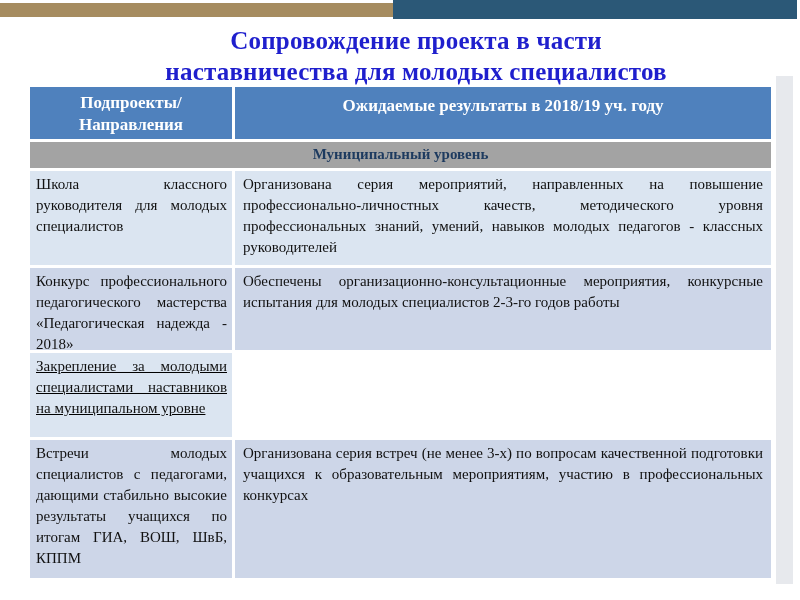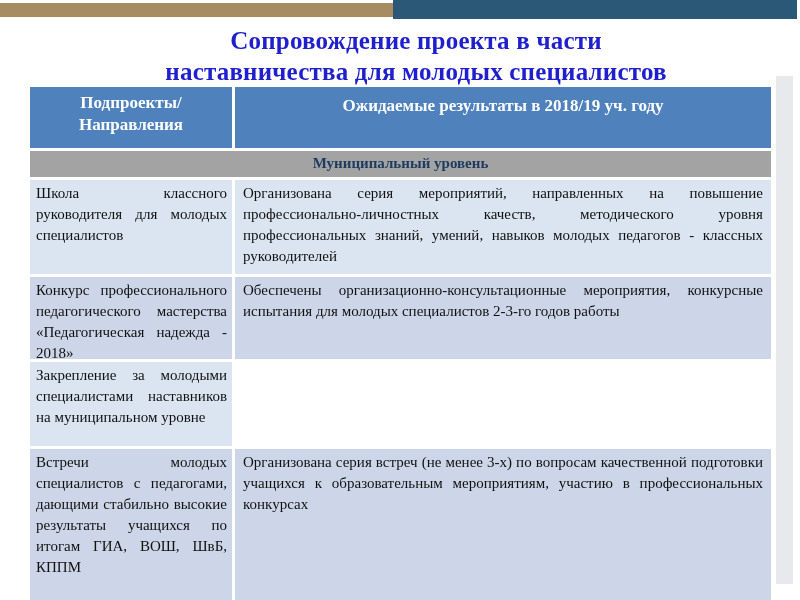--- a/index.html
+++ b/index.html
@@ -48,21 +48,21 @@
     position: absolute; left: 30px; top: 87px;
     width: 741px;
   }
   .trow { display: flex; }
   .gap { margin-top: 3px; }
 
   .cell-left  { width: 202px; box-sizing: border-box; }
   .cell-spacer { width: 3px; background: #ffffff; flex: none; }
   .cell-right { flex: 1; box-sizing: border-box; }
 
-  .thead { height: 61px; }
+  .thead { height: 52px; }
   .thead .cell-left, .thead .cell-right {
     background: #4f81bd;
     color: #ffffff;
     font-weight: bold;
     font-size: 17px;
     text-align: center;
   }
   .thead .cell-left  { padding: 5px 18px 0 18px; line-height: 22px; }
   .thead .cell-right { padding: 8px 10px 0 10px; line-height: 22px; }
 
@@ -84,22 +84,22 @@
     overflow: hidden;
   }
   .body-row .cell-left  { padding: 3px 5px 0 6px; }
   .body-row .cell-right { padding: 3px 8px 8px 8px; }
 
   .row-odd  .cell-left, .row-odd  .cell-right { background: #dbe5f1; }
   .row-even .cell-left, .row-even .cell-right { background: #cdd6e8; }
 
   .h-r1 { height: 94px; }
   .h-r2 { height: 82px; }
-  .h-r3 { height: 84px; }
-  .h-r4 { height: 158px; }
+  .h-r3 { height: 84px; text-decoration: underline; }
+  .h-r4 { height: 138px; }
 </style>
 </head>
 <body>
 
 <div class="bar-tan"></div>
 <div class="bar-blue"></div>
 <div class="edge-strip"></div>
 
 <div class="title">
   <div>Сопровождение проекта в части</div>

